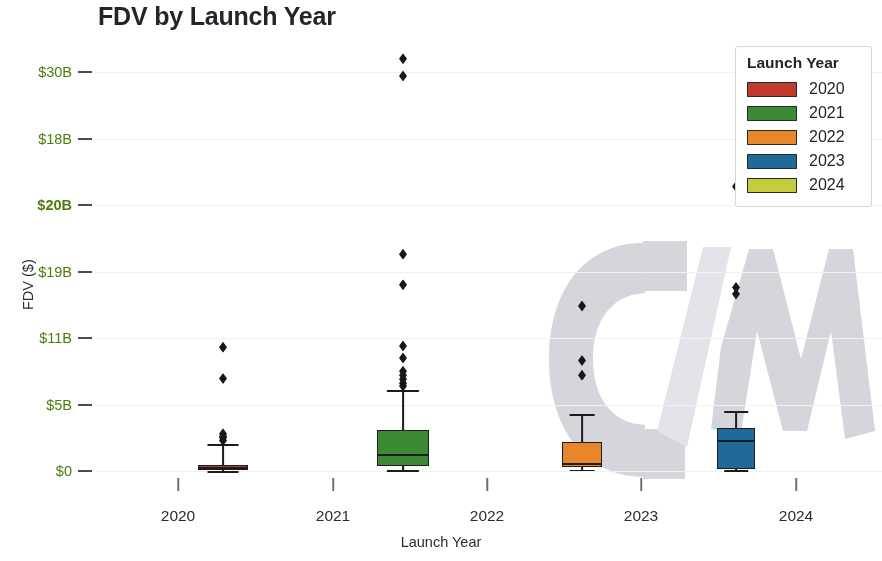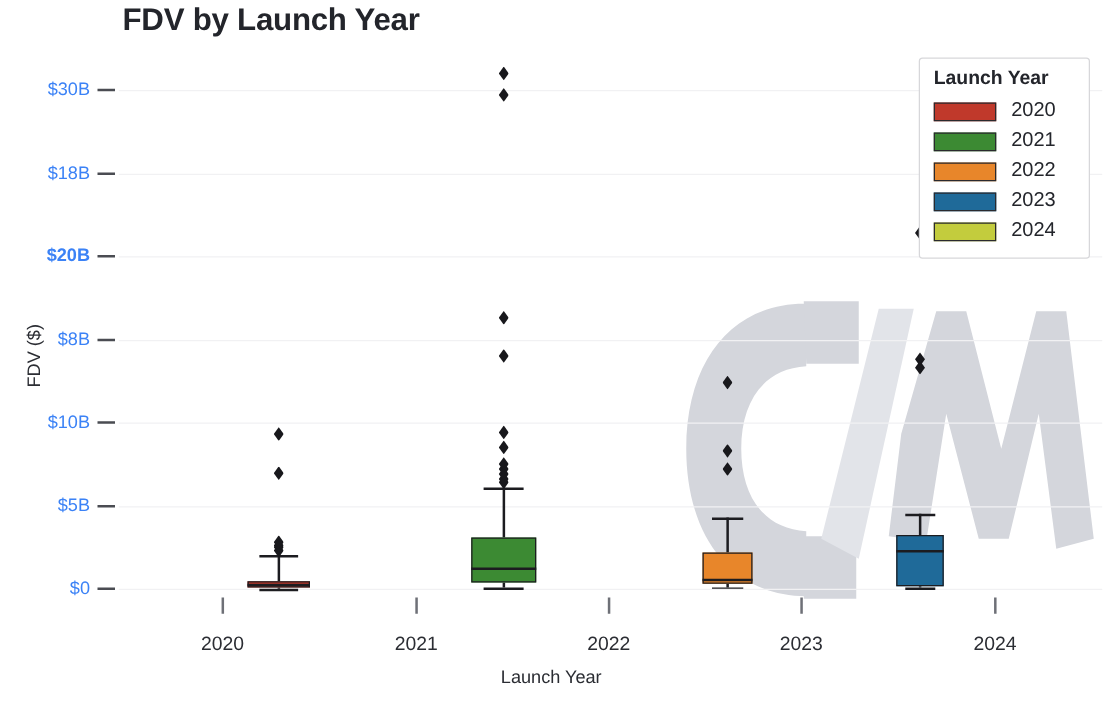--- a/index.html
+++ b/index.html
@@ -51,21 +51,21 @@
     height: 1px;
     background: #f1f1f3;
   }
 
   
   .ytick-label {
     position: absolute;
     right: 882px;
     text-align: right;
     font-size: 14.5px;
-    color: #3b82f6;
+    color: #4d7c0f;
     white-space: nowrap;
     transform: translateY(-50%);
   }
   .ytick-dash {
     position: absolute;
     width: 14px;
     height: 2px;
     background: #4a4c52;
     transform: translateY(-50%);
   }
@@ -275,23 +275,23 @@
         <div class="outlier" style="left: 641px; top: 126.38px;"></div>
       </div>
       <div style="position: absolute; left: 0px; top: 0px; width: 0px; height: 0px;"></div>
     </div>
 
   <div id="axes-overlay">
       <div class="ytick-label" style="top: 471px; right: 810px;">$0</div>
       <div class="ytick-dash" style="top: 471px; left: 78px;"></div>
       <div class="ytick-label" style="top: 404.5px; right: 810px;">$5B</div>
       <div class="ytick-dash" style="top: 404.5px; left: 78px;"></div>
-      <div class="ytick-label" style="top: 338px; right: 810px;">$10B</div>
+      <div class="ytick-label" style="top: 338px; right: 810px;">$11B</div>
       <div class="ytick-dash" style="top: 338px; left: 78px;"></div>
-      <div class="ytick-label" style="top: 271.5px; right: 810px;">$8B</div>
+      <div class="ytick-label" style="top: 271.5px; right: 810px;">$19B</div>
       <div class="ytick-dash" style="top: 271.5px; left: 78px;"></div>
       <div class="ytick-label" style="top: 205px; right: 810px; font-weight: bold;">$20B</div>
       <div class="ytick-dash" style="top: 205px; left: 78px;"></div>
       <div class="ytick-label" style="top: 138.5px; right: 810px;">$18B</div>
       <div class="ytick-dash" style="top: 138.5px; left: 78px;"></div>
       <div class="ytick-label" style="top: 72px; right: 810px;">$30B</div>
       <div class="ytick-dash" style="top: 72px; left: 78px;"></div>
       <div id="ylabel" style="left: 20px; top: 310px;">FDV ($)</div>
       <div class="xtick-mark" style="left: 178px;"></div>
       <div class="xtick-label" style="left: 178px;">2020</div>

